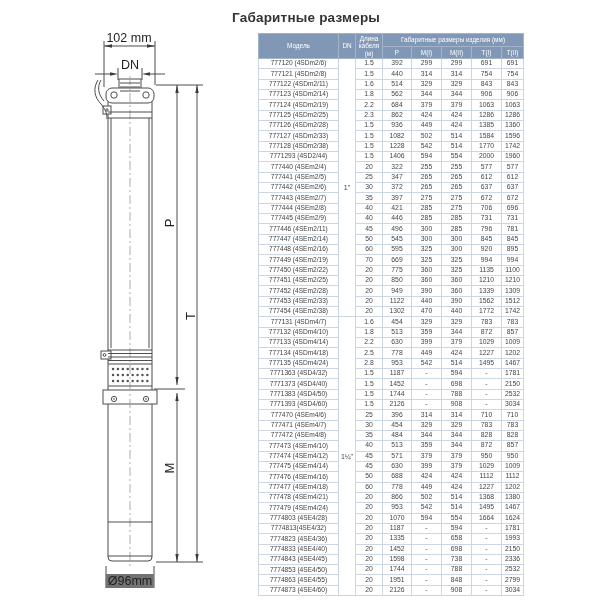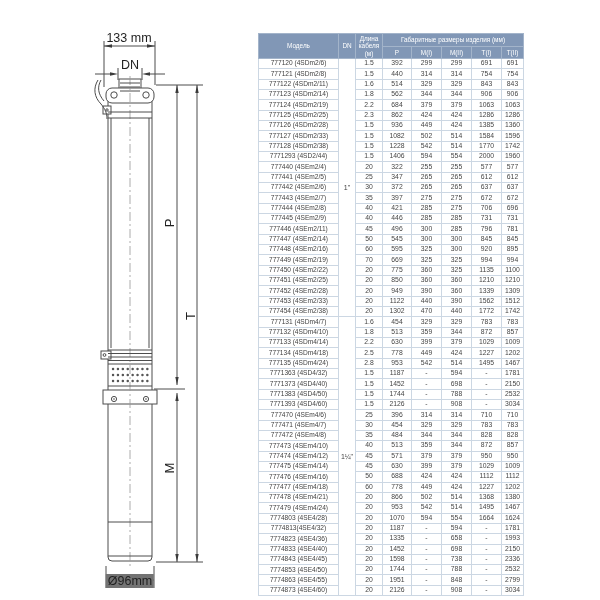--- a/index.html
+++ b/index.html
@@ -23,20 +23,21 @@
   #dim-table td{border:1px solid #ccd7e3;text-align:center;height:9.33px;line-height:1;
         padding:0;white-space:nowrap;overflow:hidden;background:#fff;}
   #dim-table td.model{font-size:6.6px;color:#3f3f3f;}
   #dim-table td.dn{font-size:7px;color:#3f3f3f;}
 </style>
 </head>
 <body>
 
 <div id="page">
 
+  <div id="page-title">Габаритные размеры</div>
 
   <div id="drawing">
     <svg width="230" height="600" viewBox="0 0 230 600">
 
       <g stroke="#4d4d4d" stroke-width="1" fill="#fff">
         <path d="M108,101 L108,557 Q108,561 112,561 L148,561 Q152,561 152,557 L152,101"></path>
         <rect x="119" y="79" width="22" height="16"></rect>
         <rect x="106" y="88" width="48" height="15" rx="6"></rect>
         <circle cx="114" cy="95" r="3.2"></circle>
         <circle cx="146" cy="95" r="3.2"></circle>
@@ -118,21 +119,21 @@
         <polygon points="177,85 175.3,93 178.7,93"></polygon>
         <polygon points="177,385 175.3,377 178.7,377"></polygon>
         <polygon points="177,393 175.3,401 178.7,401"></polygon>
         <polygon points="177,562 175.3,554 178.7,554"></polygon>
         <polygon points="197,85 195.3,93 198.7,93"></polygon>
         <polygon points="197,562 195.3,554 198.7,554"></polygon>
         <polygon points="106,580 114,578.3 114,581.7"></polygon>
         <polygon points="154,580 146,578.3 146,581.7"></polygon>
       </g>
     </svg>
-    <span class="hlbl" style="left:129px;top:38px;">133 mm</span>
+    <span class="hlbl" style="left:129px;top:38px;">102 mm</span>
     <span class="hlbl" style="left:130px;top:65px;">DN</span>
     <span class="vlbl" style="left:169px;top:223px;">P</span>
     <span class="vlbl" style="left:190px;top:316px;">T</span>
     <span class="vlbl" style="left:169px;top:468px;">M</span>
     <span class="hlbl bg-white" style="left:130px;top:581px;">Ø96mm</span>
   </div>
 
   <table id="dim-table">
     <colgroup>
       <col style="width:80px">

